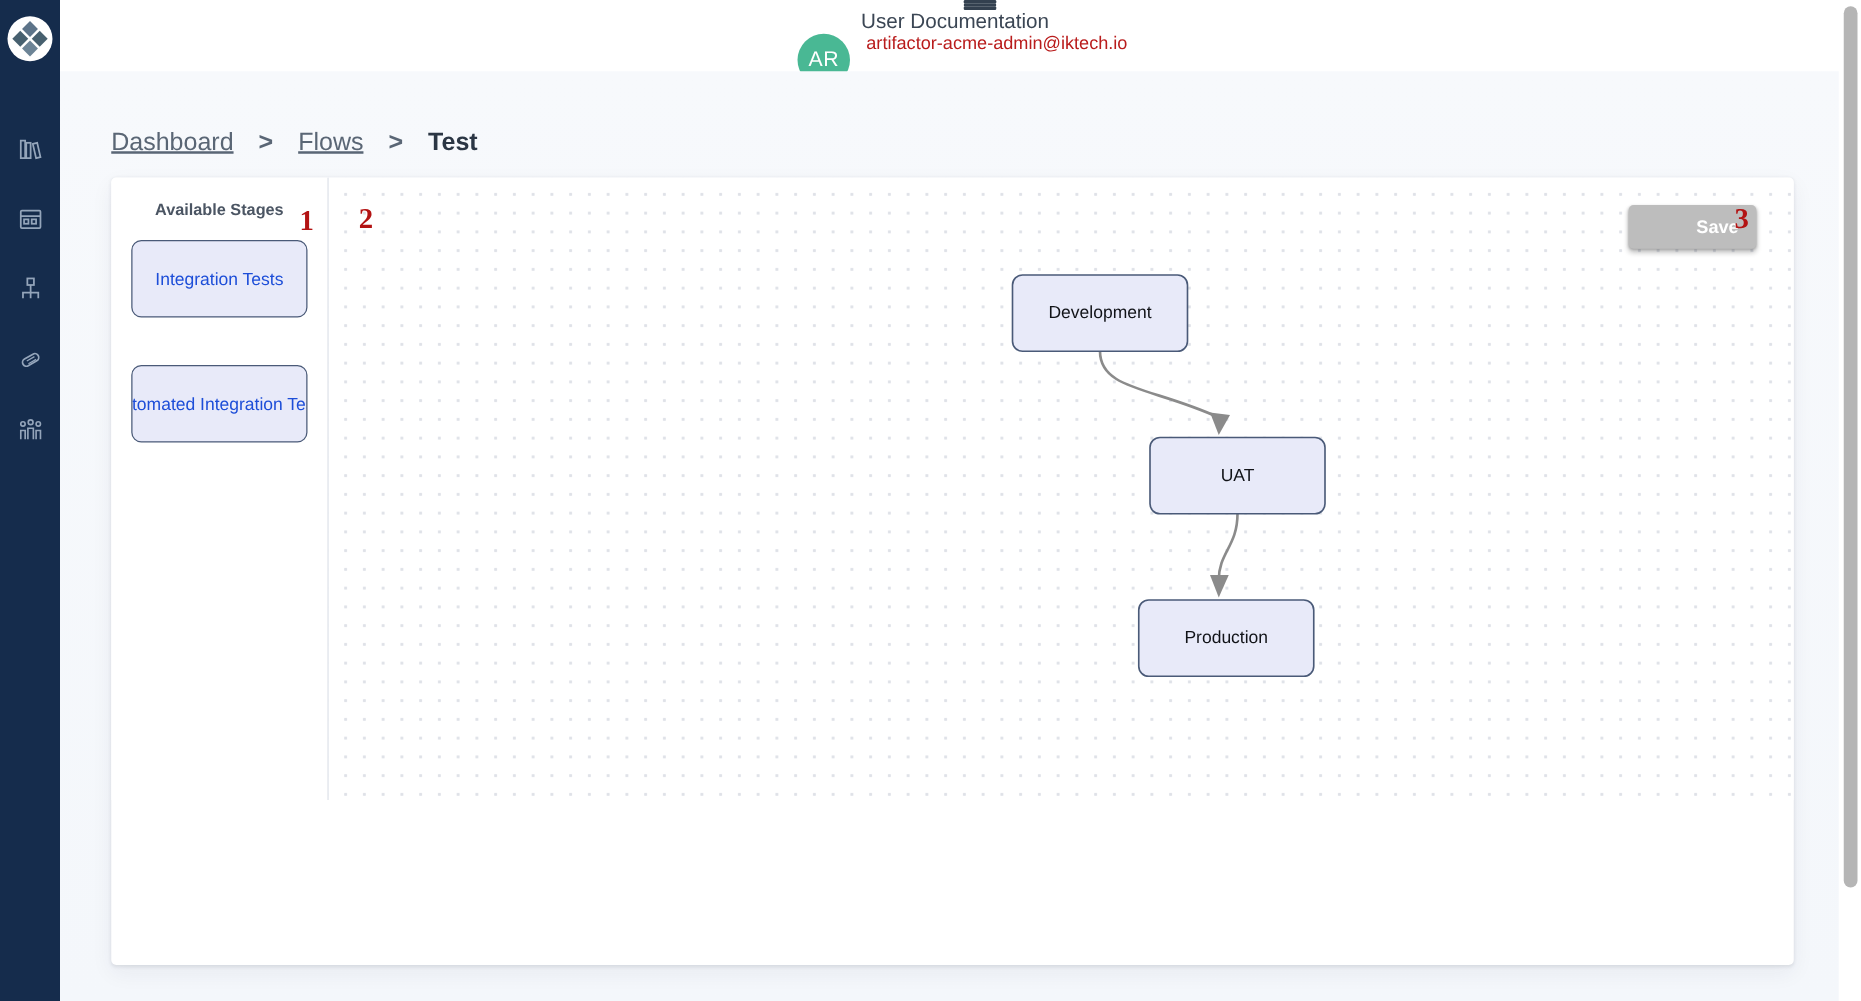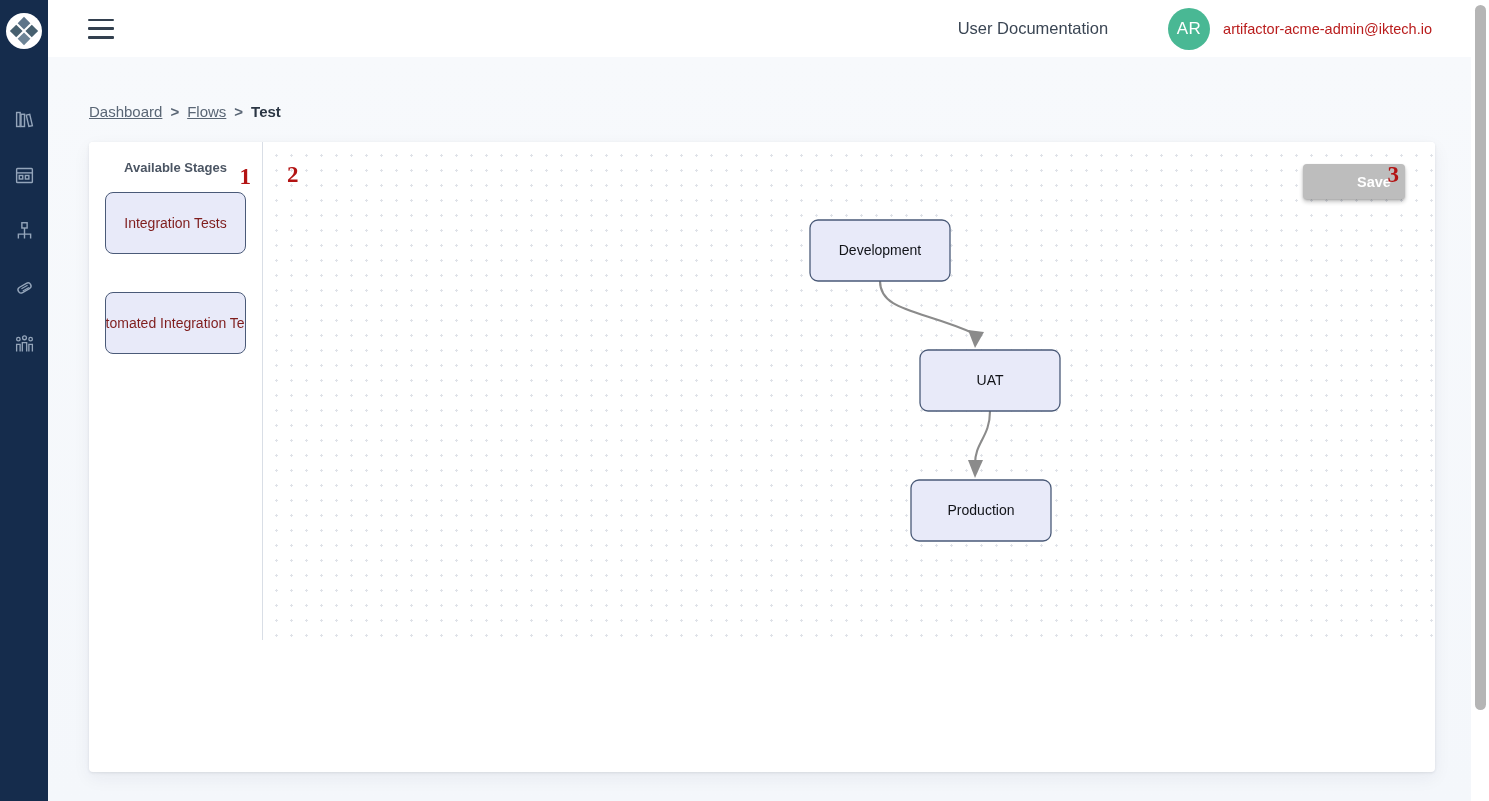--- a/index.html
+++ b/index.html
@@ -35,50 +35,50 @@
   .rail-icon {
     width: 48px; height: 56px; display: flex; align-items: center; justify-content: center;
     color: #94a5ba; cursor: pointer;
   }
   .rail-icon svg { display: block; }
 
   
   .topbar {
     position: absolute; left: 48px; top: 0; width: 1432px; height: 57px;
     background: #ffffff;
-    display: flex; align-items: center;
+    display: flex; align-items: center; flex-direction: column;
   }
   .hamburger {
     margin-left: 40px; width: 26px; height: 20px;
     display: flex; flex-direction: column; justify-content: space-between; cursor: pointer;
   }
   .hamburger span { display: block; height: 2.5px; background: #33404f; border-radius: 1px; }
   .topbar-spacer { flex: 1; }
   .doc-link {
     font-size: 16.5px; color: #3b4654; white-space: nowrap; cursor: pointer;
   }
   .user-block {
-    display: flex; align-items: center; margin-left: 60px; margin-right: 48px; cursor: pointer;
+    display: flex; margin-left: 60px; margin-right: 48px; cursor: pointer;
   }
   .avatar {
     width: 42px; height: 42px; border-radius: 50%; background: #49b894;
     display: flex; align-items: center; justify-content: center;
     color: #ffffff; font-size: 17px; letter-spacing: .5px;
   }
   .user-email { margin-left: 13px; font-size: 14.5px; color: #b91c1c; white-space: nowrap; }
 
   
   .page {
     position: absolute; left: 48px; top: 57px; width: 1432px; height: 744px;
     background: linear-gradient(180deg, #f7f9fc 0%, #f4f7fb 100%);
     overflow: hidden;
   }
   .breadcrumb {
     position: absolute; left: 41px; top: 46px;
-    font-size: 15px; color: #5a6675; display: flex; align-items: center; gap: 8px;
+    font-size: 20px; color: #5a6675; display: flex; align-items: center; gap: 20px;
   }
   .breadcrumb a { color: #5a6675; text-decoration: underline; cursor: pointer; }
   .breadcrumb .sep { color: #5a6675; font-weight: bold; }
   .breadcrumb .current { color: #2b3644; font-weight: bold; }
 
   .card {
     position: absolute; left: 41px; top: 85px; width: 1346px; height: 630px;
     background: #ffffff; border-radius: 4px;
     box-shadow: 0 1px 3px rgba(30,40,60,.10), 0 6px 18px rgba(30,40,60,.06);
     overflow: hidden;
@@ -106,21 +106,21 @@
   }
   .badge-1 {
     position: absolute; right: 11px; top: 22px;
     font-size: 23px; font-weight: bold; color: #b31313; font-family: "Liberation Serif", serif;
   }
   .stage-list { margin-top: 17px; display: flex; flex-direction: column; align-items: center; }
   .stage-node {
     width: 141px; height: 62px; margin-bottom: 38px;
     background: #e8eaf9; border: 1.3px solid #4a5a78; border-radius: 8px;
     display: flex; align-items: center; justify-content: center;
-    font-size: 14px; color: #7f1d1d; cursor: grab;
+    font-size: 14px; color: #1d4ed8; cursor: grab;
     overflow: hidden; white-space: nowrap;
   }
 
   
   .canvas {
     position: relative; flex: 1; height: 498px; background: #ffffff;
     background-image: radial-gradient(#dfe2e8 1.1px, transparent 1.2px);
     background-size: 15px 15px; background-position: 6px 6px;
     overflow: hidden;
   }

